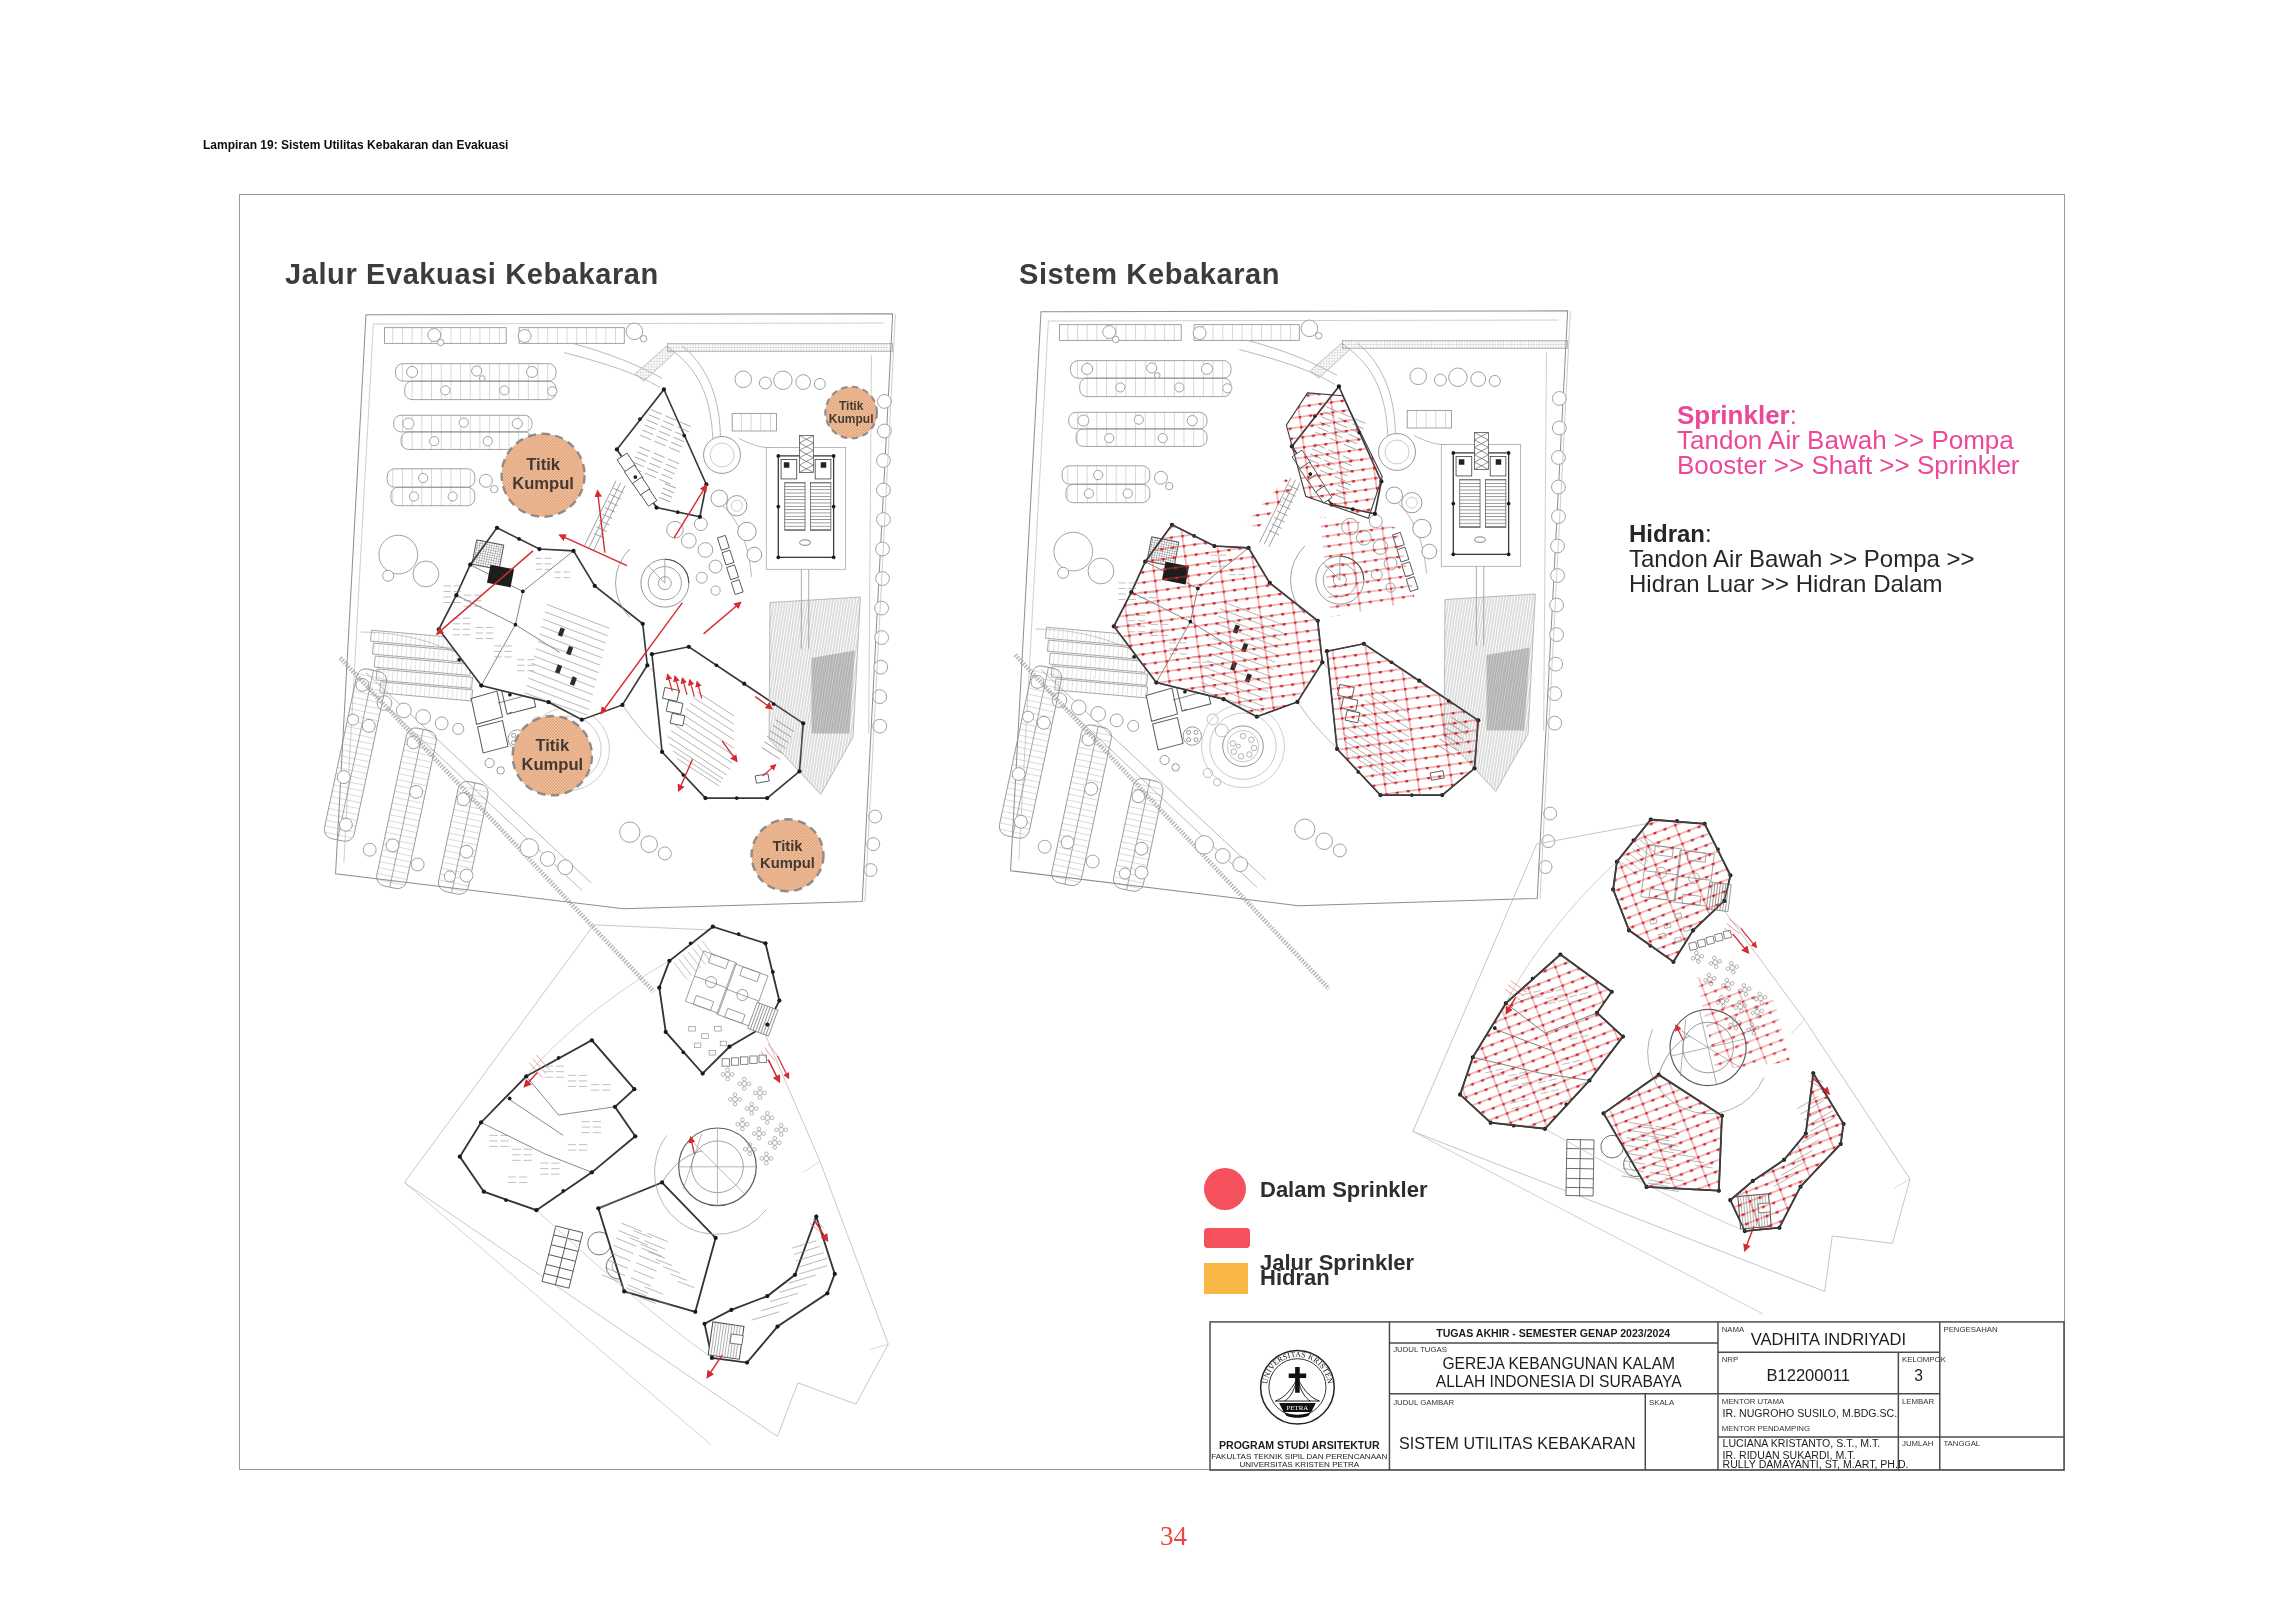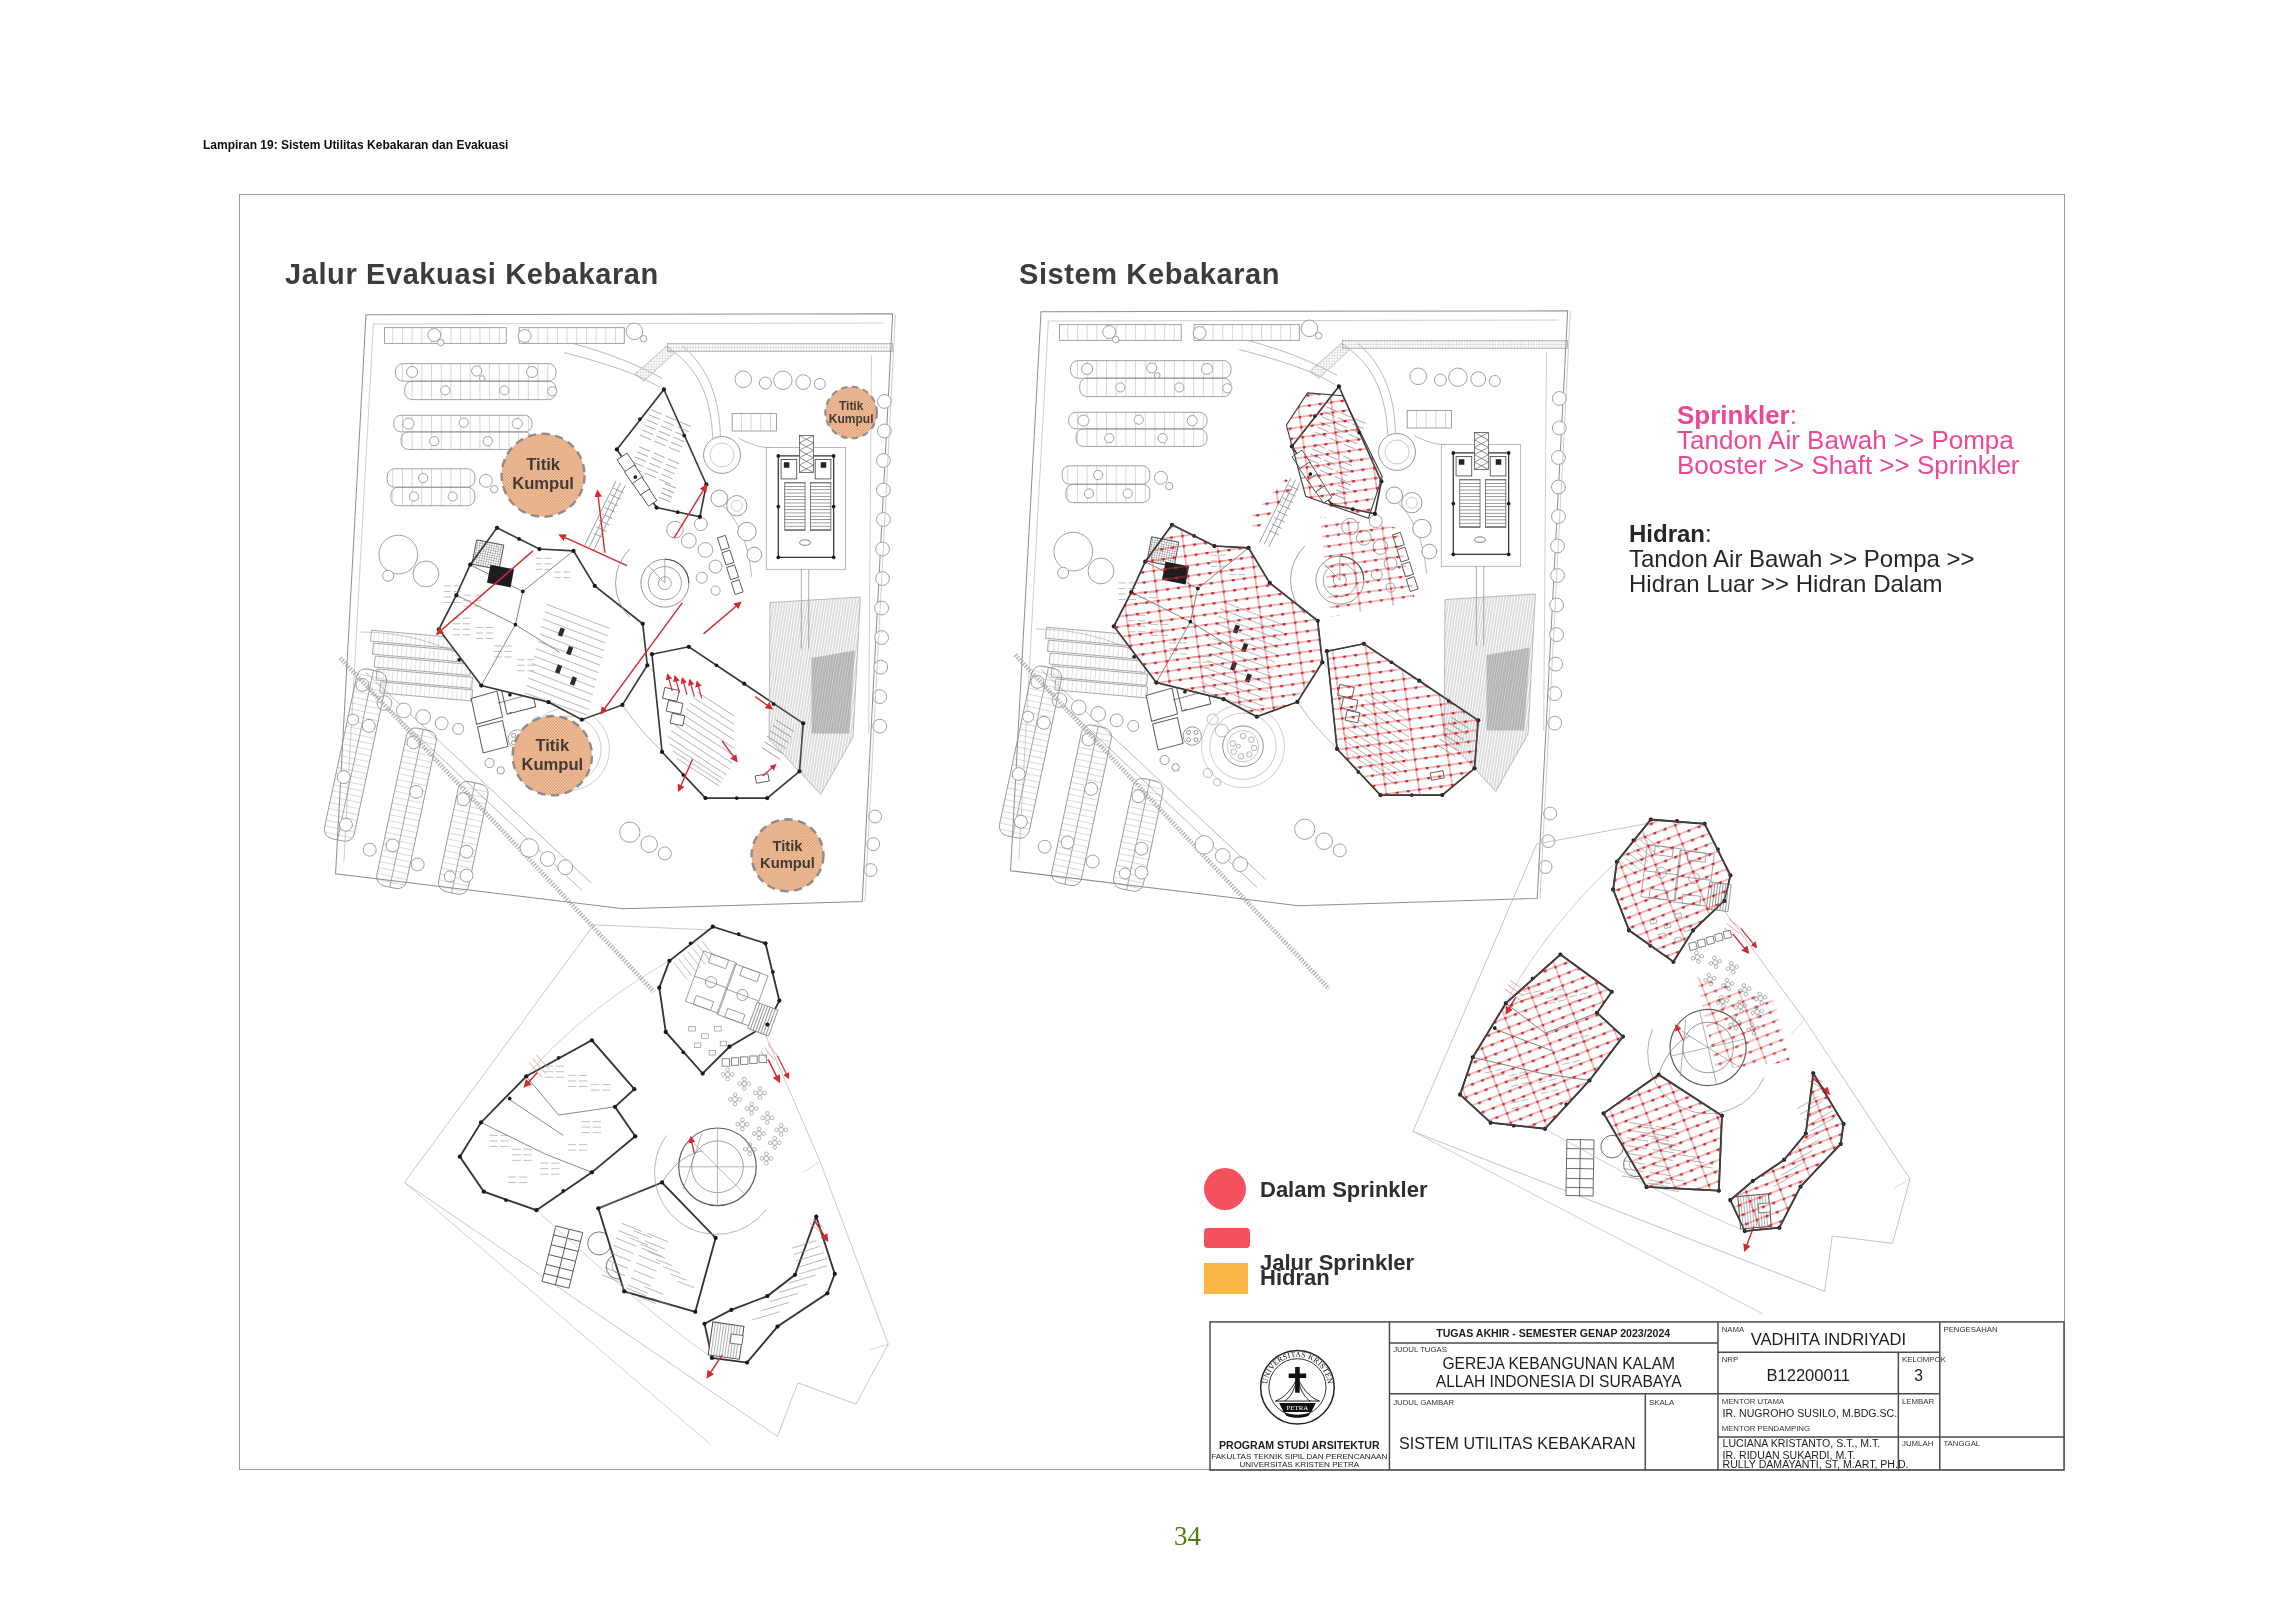--- a/index.html
+++ b/index.html
@@ -27,21 +27,21 @@
 
 <div class="abs" style="left:1204px;top:1168px;width:42px;height:42px;border-radius:50%;background:#f4515c;"></div>
 <div class="abs" style="left:1260px;top:1177px;font-size:22px;font-weight:600;color:#2e2e2e;">Dalam Sprinkler</div>
 
 <div class="abs" style="left:1204px;top:1228px;width:46px;height:20px;border-radius:3.7px;background:#f4515c;"></div>
 <div class="abs" style="left:1260px;top:1226px;font-size:22px;font-weight:600;color:#2e2e2e;margin-top:24px;">Jalur Sprinkler</div>
 
 <div class="abs" style="left:1204px;top:1263px;width:44px;height:31px;background:#f9b845;"></div>
 <div class="abs" style="left:1260px;top:1265px;font-size:22px;font-weight:600;color:#2e2e2e;">Hidran</div>
 
-<div class="abs" style="left:1146px;top:1521px;width:55px;text-align:right;font-family:'Liberation Serif',serif;font-size:27px;color:#4d7c0f;">34</div>
+<div class="abs" style="left:1146px;top:1521px;width:55px;text-align:center;font-family:'Liberation Serif',serif;font-size:27px;color:#ef4444;">34</div>
 
 <div class="abs" style="left:1208px;top:1321px;width:858px;height:138px;">
 <svg width="858" height="150" viewBox="0 0 930 163" style="position:absolute;left:0;top:0;">
 
   <g fill="none" stroke="#4a4a4a" stroke-width="1.6">
     <rect x="1" y="1" width="928" height="161"></rect>
     <line x1="196" y1="1" x2="196" y2="162"></line>
     <line x1="553" y1="1" x2="553" y2="162"></line>
     <line x1="553" y1="24" x2="196" y2="24"></line>
     <line x1="196" y1="79" x2="553" y2="79"></line>

